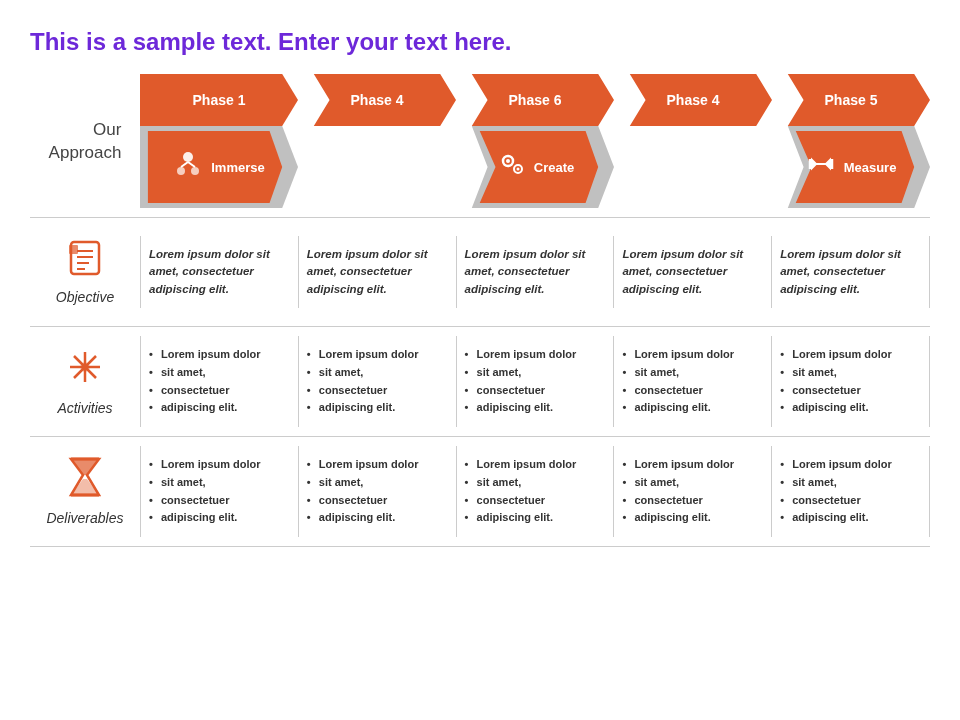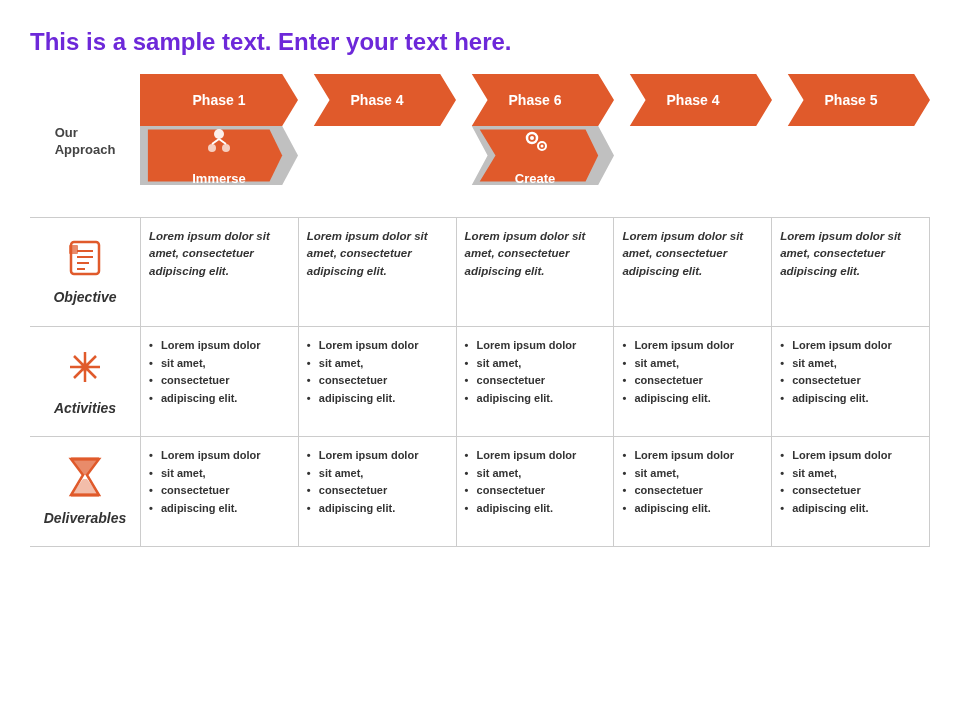--- a/index.html
+++ b/index.html
@@ -34,24 +34,24 @@
       height: 135px;
       margin-bottom: 8px;
     }
 
     .approach-label {
       width: 110px;
       flex-shrink: 0;
       display: flex;
       align-items: center;
       justify-content: center;
-      font-size: 13px;
-      font-weight: bold;
+      font-size: 17px;
+      font-weight: normal;
       color: #444;
-      text-align: left;
+      text-align: right;
       line-height: 1.3;
     }
 
     .phases-container {
       display: flex;
       flex: 1;
       position: relative;
     }
 
     .phase-arrow {
@@ -82,24 +82,24 @@
       position: relative;
       z-index: 2;
       color: white;
       font-size: 14px;
       font-weight: bold;
     }
 
     
     .phase-bottom {
       width: 100%;
-      height: 59px;
-      position: relative;
-      display: flex;
-      flex-direction: column;
+      height: 82px;
+      position: relative;
+      display: flex;
+      flex-direction: row;
       align-items: center;
       justify-content: center;
       gap: 8px;
     }
 
     .phase-bottom-shape {
       position: absolute;
       top: 0; left: 0; right: 0; bottom: 0;
     }
 
@@ -146,29 +146,30 @@
       padding: 8px 4px;
     }
 
     .row-label-icon {
       font-size: 28px;
       color: #e05a2b;
     }
 
     .row-label-text {
       font-size: 14px;
-      font-weight: bold;
+      font-weight: normal;
       font-style: italic;
       color: #333;
       text-align: right;
     }
 
     .table-cells {
       display: flex;
       flex: 1;
+      align-items: center;
     }
 
     .table-cell {
       flex: 1;
       padding: 10px 8px;
       border-left: 1px solid #ccc;
       font-size: 11.5px;
       color: #333;
     }
 
@@ -282,20 +283,34 @@
   </svg></div>
       <span class="phase-top-text">Phase 4</span>
     </div>
   </div>
         <div class="phase-arrow">
     <div class="phase-top">
       <div class="phase-top-shape"><svg class="chevron" viewBox="0 0 100 52" preserveAspectRatio="none" xmlns="http://www.w3.org/2000/svg">
     <polygon points="10,0 90,0 100,26 90,52 10,52 20,26" fill="#e05a2b"></polygon>
   </svg></div>
       <span class="phase-top-text">Phase 5</span>
+    </div>
+    <div class="phase-bottom">
+      <div class="phase-bottom-shape"><svg class="chevron" viewBox="0 0 100 83" preserveAspectRatio="none" xmlns="http://www.w3.org/2000/svg">
+    <polygon points="10,0 90,0 100,41.5 90,83 10,83 20,41.5" fill="#c0c0c0"></polygon>
+    <polygon points="15,5 82,5 90,41.5 82,78 15,78 25,41.5" fill="#e05a2b"></polygon>
+  </svg></div>
+      <div class="phase-icon"><svg viewBox="0 0 30 30" width="30" height="30" fill="white" stroke="white" stroke-width="2">
+                <line x1="4" y1="15" x2="26" y2="15"></line>
+                <polyline points="4,10 4,20" stroke-width="2.5"></polyline>
+                <polyline points="26,10 26,20" stroke-width="2.5"></polyline>
+                <polygon points="10,15 6,11 6,19" fill="white"></polygon>
+                <polygon points="20,15 24,11 24,19" fill="white"></polygon>
+              </svg></div>
+      <div class="phase-name">Measure</div>
     </div>
   </div>
       </div>
   </div>
 
   <div class="table-section" id="table-section">
 
   <div class="table-row">
         <div class="row-label">
     <div class="row-label-icon"><svg viewBox="0 0 36 36" width="36" height="36" xmlns="http://www.w3.org/2000/svg">

